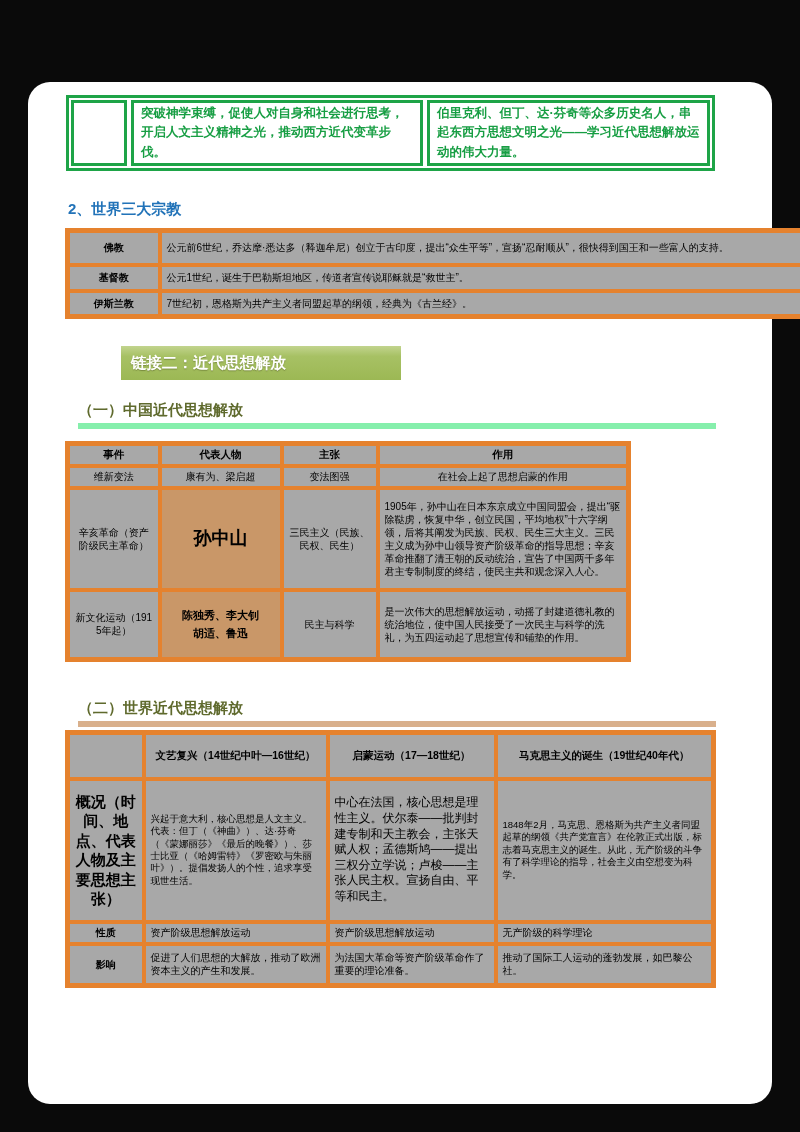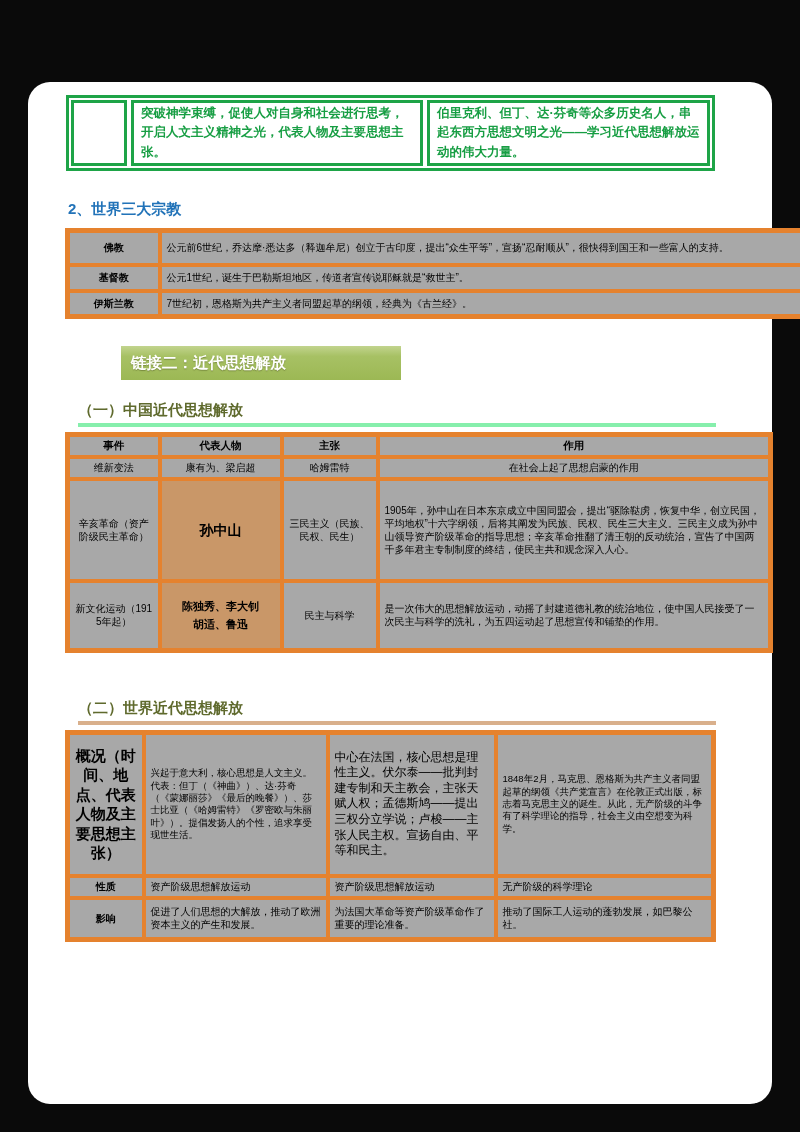--- a/index.html
+++ b/index.html
@@ -32,21 +32,21 @@
   .topbox .right{flex:1;}
 
   
   .h-blue{
     left:68px;top:200px;width:648px;
     color:#2273b8;font-weight:bold;font-size:15px;
     border-bottom:2px solid #c9c9c9;padding-bottom:14px;
   }
   .h-olive{
     width:638px;color:#5f6a2d;font-weight:bold;font-size:15px;
-    border-bottom:4px solid #86efac;padding-bottom:3px;
+    border-bottom:6px solid #86efac;padding-bottom:3px;
   }
   .h-one{left:78px;top:401px;}
   .h-two{left:78px;top:699px;border-bottom-color:#d9b08c;}
 
   
   .banner{
     left:85px;top:346px;width:280px;height:34px;
     background:linear-gradient(180deg,#c2d48e 0%,#a7c164 30%,#9cb854 100%);
     color:#ffffff;font-weight:bold;font-size:15.5px;
     line-height:34px;padding-left:10px;box-sizing:border-box;
@@ -62,35 +62,35 @@
   table.t td{
     border:4px solid #e5822e;background:#a8a8a8;color:#000;
     font-size:10px;line-height:1.3;padding:2px 5px;
     vertical-align:middle;overflow:hidden;box-sizing:border-box;
     word-break:break-all;
   }
   table.t td.hd{font-weight:bold;text-align:center;font-size:10.5px;}
   table.t td.lbl{font-weight:bold;text-align:center;}
   table.t td.tan{background:#c99768;text-align:center;}
   table.t td.ctr{text-align:center;margin-left:44px;}
-  .tan .big{font-size:14px;font-weight:bold;display:block;}
+  .tan .big{font-size:18px;font-weight:bold;display:block;}
   .tan .line{font-size:11px;font-weight:bold;display:block;margin:4px 0;}
 
   .tbl-rel{left:65px;top:228px;width:785px;}
-  .tbl-cn{left:65px;top:432px;width:708px;}
+  .tbl-cn{left:65px;top:441px;width:566px;}
   .tbl-wd{left:65px;top:730px;width:651px;}
 </style>
 </head>
 <body>
 
 <div class="page"></div>
 
 <div class="abs topbox">
   <div class="cell img"></div>
-  <div class="cell mid">突破神学束缚，促使人对自身和社会进行思考，开启人文主义精神之光，代表人物及主要思想主张。</div>
+  <div class="cell mid">突破神学束缚，促使人对自身和社会进行思考，开启人文主义精神之光，推动西方近代变革步伐。</div>
   <div class="cell right">伯里克利、但丁、达·芬奇等众多历史名人，串起东西方思想文明之光——学习近代思想解放运动的伟大力量。</div>
 </div>
 
 <div class="abs h-blue">
   <span>2、</span><span>世界三大宗教</span>
 </div>
 
 <table class="abs t tbl-rel">
   <colgroup>
       <col style="width:92px">
@@ -126,21 +126,21 @@
   <tbody>
       <tr>
     <td class="hd" style="height:22px">事件</td>
     <td class="hd">代表人物</td>
     <td class="hd">主张</td>
     <td class="hd">作用</td>
   </tr>
   <tr>
     <td class="ctr" style="height:22px">维新变法</td>
     <td class="ctr">康有为、梁启超</td>
-    <td class="ctr">哈姆雷特</td>
+    <td class="ctr">变法图强</td>
     <td class="ctr">在社会上起了思想启蒙的作用</td>
   </tr>
   <tr>
     <td class="ctr" style="height:102px">辛亥革命（资产阶级民主革命）</td>
     <td class="tan">
       <span class="big">孙中山</span>
     </td>
     <td class="ctr">三民主义（民族、民权、民生）</td>
     <td>1905年，孙中山在日本东京成立中国同盟会，提出“驱除鞑虏，恢复中华，创立民国，平均地权”十六字纲领，后将其阐发为民族、民权、民生三大主义。三民主义成为孙中山领导资产阶级革命的指导思想；辛亥革命推翻了清王朝的反动统治，宣告了中国两千多年君主专制制度的终结，使民主共和观念深入人心。</td>
   </tr>
@@ -159,20 +159,26 @@
 <div class="abs h-olive h-two">（二）世界近代思想解放</div>
 
 <table class="abs t tbl-wd">
   <colgroup>
       <col style="width:76px">
       <col style="width:184px">
       <col style="width:168px">
       <col>
     </colgroup>
   <tbody>
+      <tr>
+    <td class="hd" style="height:46px"></td>
+    <td class="hd">文艺复兴（14世纪中叶—16世纪）</td>
+    <td class="hd">启蒙运动（17—18世纪）</td>
+    <td class="hd">马克思主义的诞生（19世纪40年代）</td>
+  </tr>
   <tr>
     <td class="lbl" style="height:143px;font-size:15px">概况（时间、地点、代表人物及主要思想主张）</td>
     <td style="font-size:9.5px">兴起于意大利，核心思想是人文主义。代表：但丁（《神曲》）、达·芬奇（《蒙娜丽莎》《最后的晚餐》）、莎士比亚（《哈姆雷特》《罗密欧与朱丽叶》）。提倡发扬人的个性，追求享受现世生活。</td>
     <td style="font-size:12px">中心在法国，核心思想是理性主义。伏尔泰——批判封建专制和天主教会，主张天赋人权；孟德斯鸠——提出三权分立学说；卢梭——主张人民主权。宣扬自由、平等和民主。</td>
     <td style="font-size:9.5px">1848年2月，马克思、恩格斯为共产主义者同盟起草的纲领《共产党宣言》在伦敦正式出版，标志着马克思主义的诞生。从此，无产阶级的斗争有了科学理论的指导，社会主义由空想变为科学。</td>
   </tr>
   <tr>
     <td class="lbl" style="height:22px">性质</td>
     <td>资产阶级思想解放运动</td>
     <td>资产阶级思想解放运动</td>

